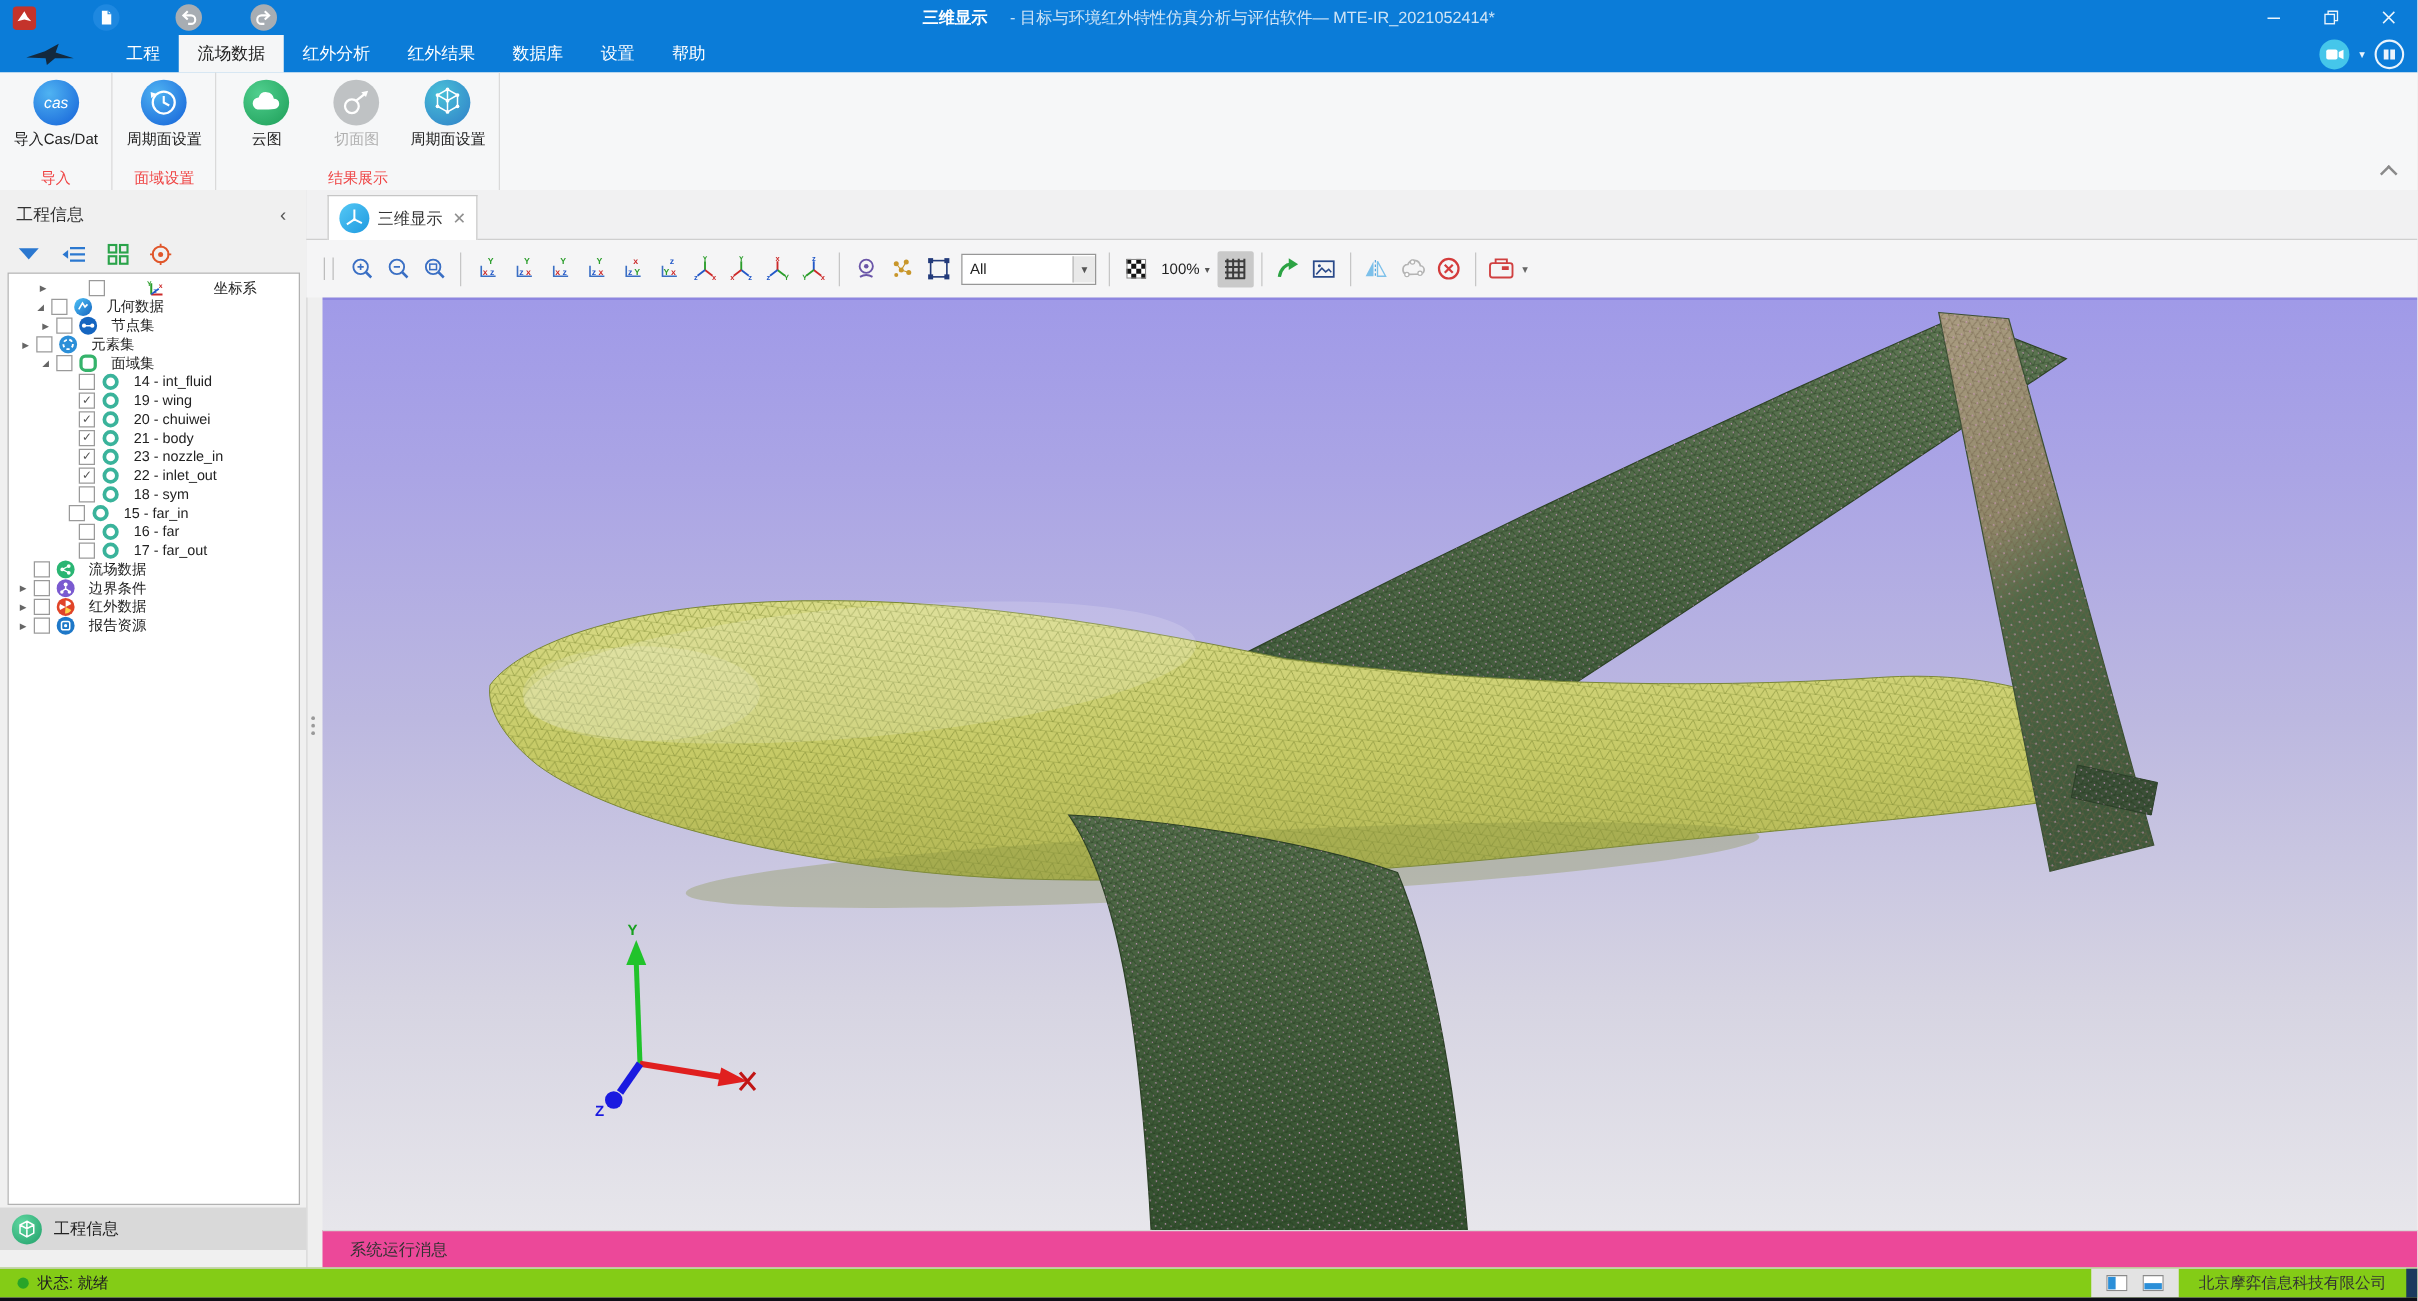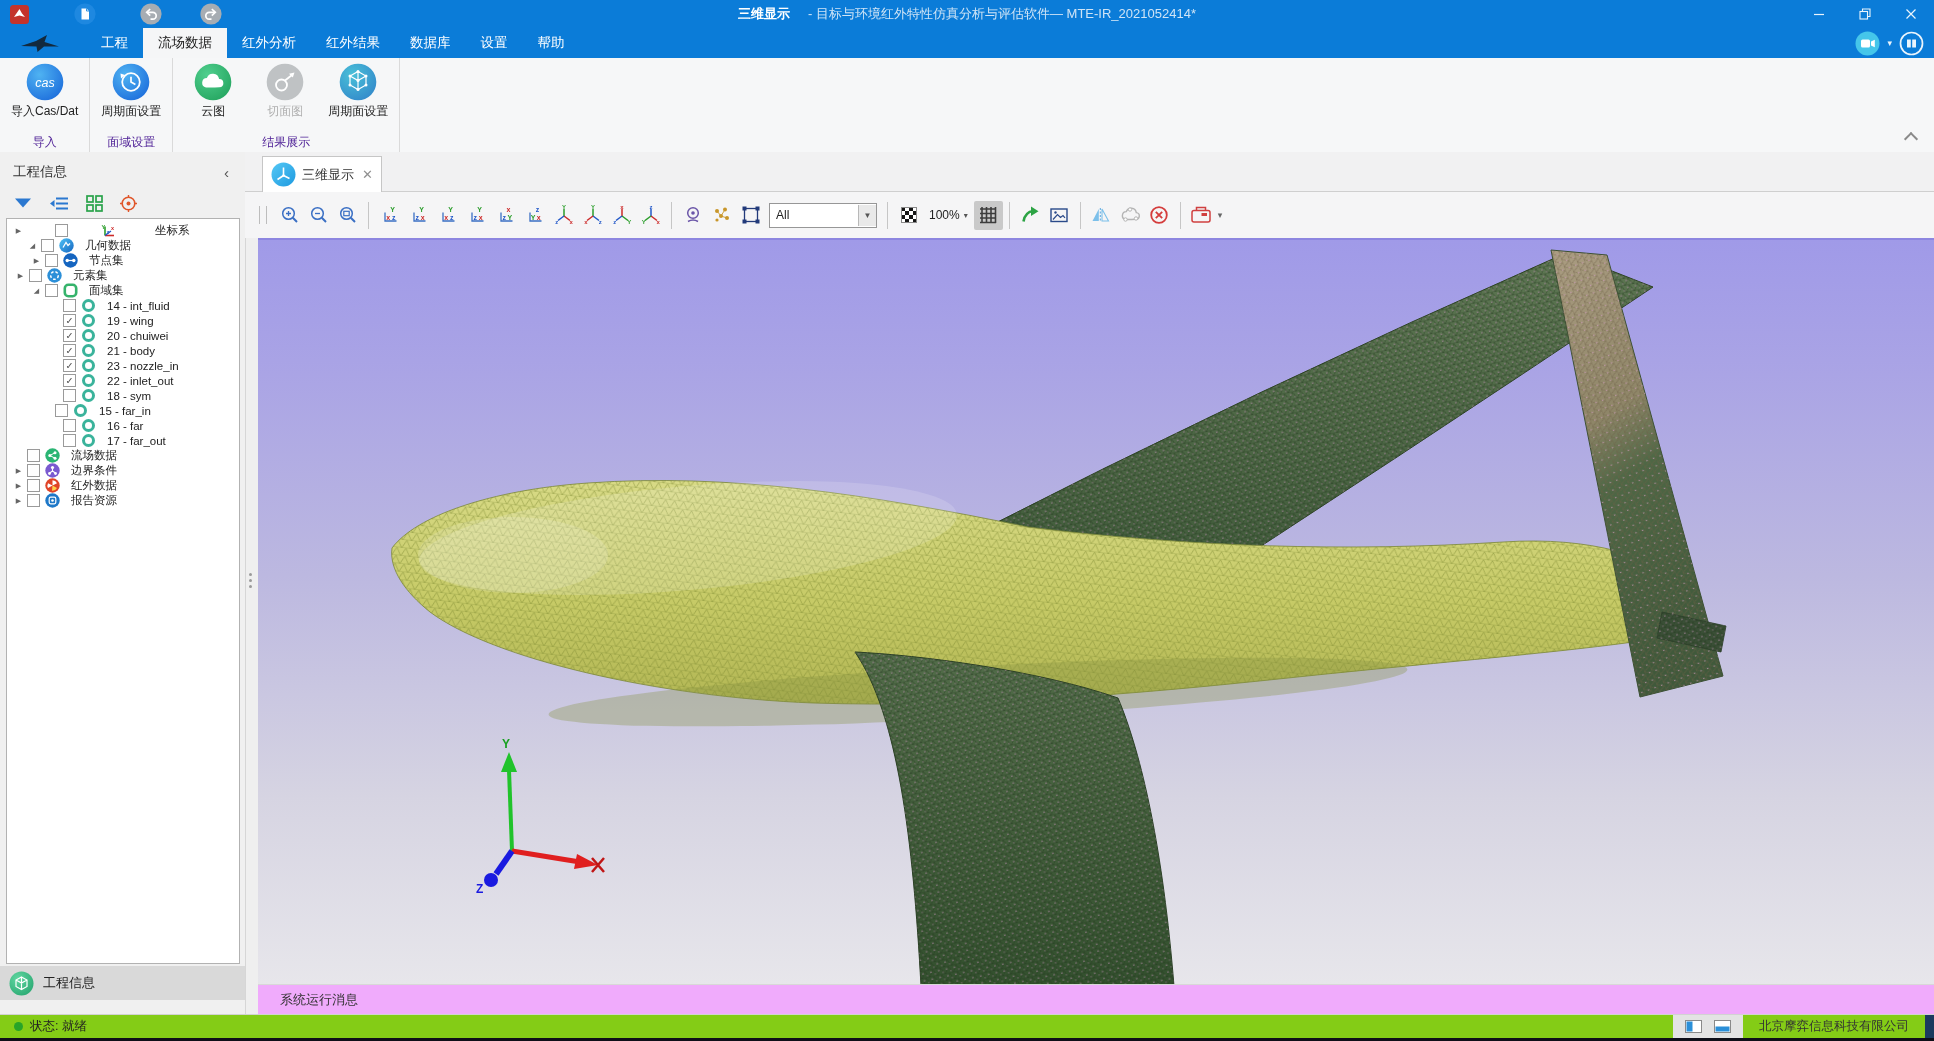--- a/index.html
+++ b/index.html
@@ -28,21 +28,21 @@
   .mr-caret{color:#eaf4fc;font-size:9px}
 
   
   #ribbon{position:absolute;left:0;top:58px;width:1934px;height:94px;background:#f6f7f8;border-bottom:1px solid #e1e1e1}
   #ribbon-groups{display:flex;height:94px}
   .rgroup{position:relative;height:94px;border-right:1px solid #dadada;padding:3px 4px 0 4px}
   .rbtns{display:flex;align-items:flex-start}
   .rbtn{display:flex;flex-direction:column;align-items:center;gap:2px;padding:2px 7px 0 7px;min-width:58px}
   .rbtn .rlabel{font-size:12px;color:#222;white-space:nowrap}
   .rbtn.disabled .rlabel{color:#b0b0b0}
-  .glabel{position:absolute;bottom:4px;left:0;width:100%;text-align:center;font-size:12px;color:#4c1d95}
+  .glabel{position:absolute;bottom:4px;left:0;width:100%;text-align:center;font-size:12px;color:#ef4444}
   .chev{width:8px;height:8px;border-top:2px solid #8a8a8a;border-left:2px solid #8a8a8a;transform:rotate(45deg)}
   #ribbon-collapse{position:absolute;right:16px;bottom:8px;width:14px;height:12px;display:flex;align-items:flex-end;justify-content:center}
 
   
   #leftpanel{position:absolute;left:0;top:152px;width:245px;height:862px;background:#f0f0f0;border-right:1px solid #d6d6d6}
   .phead{height:32px;display:flex;align-items:center;padding:4px 10px 0 13px}
   .phead .ptitle{font-size:13.5px;color:#333}
   .pcollapse{margin-left:auto;font-size:15px;color:#555;padding:0 6px}
   .ptools{height:30px;display:flex;align-items:center;gap:15px;padding-left:13px}
   #tree{position:absolute;left:6px;top:66px;width:234px;height:746px;background:#fff;border:1px solid #b2b2b2;
@@ -76,21 +76,21 @@
   .tb-select{width:106px;height:23px;border:1px solid #979797;background:#fff;display:flex;align-items:center;flex:none;margin:0 4px}
   .tb-select .sval{font-size:12px;color:#222;padding-left:6px;flex:1}
   .tb-select .sbtn{width:17px;height:21px;background:#e9e9e9;border-left:1px solid #b8b8b8;display:flex;align-items:center;justify-content:center;font-size:8px;color:#555}
   .zoomlbl{display:flex;align-items:center;gap:4px;font-size:12px;color:#222;margin:0 6px;flex:none}
   .zoomlbl .zcaret{font-size:8px;color:#555}
   .tcaret{font-size:9px;color:#666;margin-left:2px}
 
   #viewport{position:absolute;left:258px;top:238px;width:1676px;height:746px;
         background:linear-gradient(180deg,#a09ae8 0%,#aaa4e5 18%,#bcb8e0 45%,#d6d4e2 75%,#e7e6eb 100%);
         border-top:2px solid #8d86e0;box-sizing:border-box;overflow:hidden}
-  #msgbar{position:absolute;left:258px;top:984px;width:1676px;height:30px;background:#f0abfc;border-top:1px solid #d8d8d8;
+  #msgbar{position:absolute;left:258px;top:984px;width:1676px;height:30px;background:#ec4899;border-top:1px solid #d8d8d8;
         display:flex;align-items:center;box-sizing:border-box}
   #msgbar .mtext{font-size:13px;color:#333;margin-left:22px}
 
   
   #statusbar{position:absolute;left:0;top:1014px;width:1934px;height:24px;background:#84cc16;border-top:1px solid #d2d2d2;
         display:flex;align-items:center;box-sizing:border-box}
   .sdot{width:9px;height:9px;border-radius:50%;background:#28a428;margin:0 7px 0 14px}
   #statusbar .stext{font-size:12.5px;color:#222}
   .sb-right{margin-left:auto;display:flex;align-items:center;height:100%}
   .sb-icons{display:flex;align-items:center;gap:12px;background:#e3e3e3;height:100%;padding:0 12px}
@@ -329,21 +329,21 @@
       </span>
       <span>
         <svg width="19" height="19">
           <circle cx="9.5" cy="9.5" r="6.3" fill="none" stroke="#e0562a" stroke-width="1.6"></circle>
           <circle cx="9.5" cy="9.5" r="2" fill="#e0562a"></circle>
           <path d="M9.5 1 V4 M9.5 15 V18 M1 9.5 H4 M15 9.5 H18" stroke="#e0562a" stroke-width="1.4"></path>
         </svg>
       </span>
     </div>
   <div id="tree">
-      <div class="trow" style="padding-left: 6px; gap: 28px;">
+      <div class="trow" style="padding-left: 22px; gap: 28px;">
         <span class="texp">▶</span>
         <span class="tcb"></span>
         <span class="tic">
           <svg width="15" height="15">
             <path d="M4 12.5 V3.5" stroke="#2a9d2a" stroke-width="1.6"></path>
             <path d="M4 12.5 H13" stroke="#cc2a2a" stroke-width="1.6"></path>
             <path d="M4 12.5 L10 8" stroke="#2258c8" stroke-width="1.3"></path>
             <text x="0.5" y="5.5" font-size="5.5" font-weight="bold" fill="#2a9d2a">Y</text>
             <text x="10" y="7" font-size="5.5" font-weight="bold" fill="#cc2a2a">x</text>
             <text x="5.5" y="11" font-size="5.5" font-weight="bold" fill="#2258c8">z</text>

